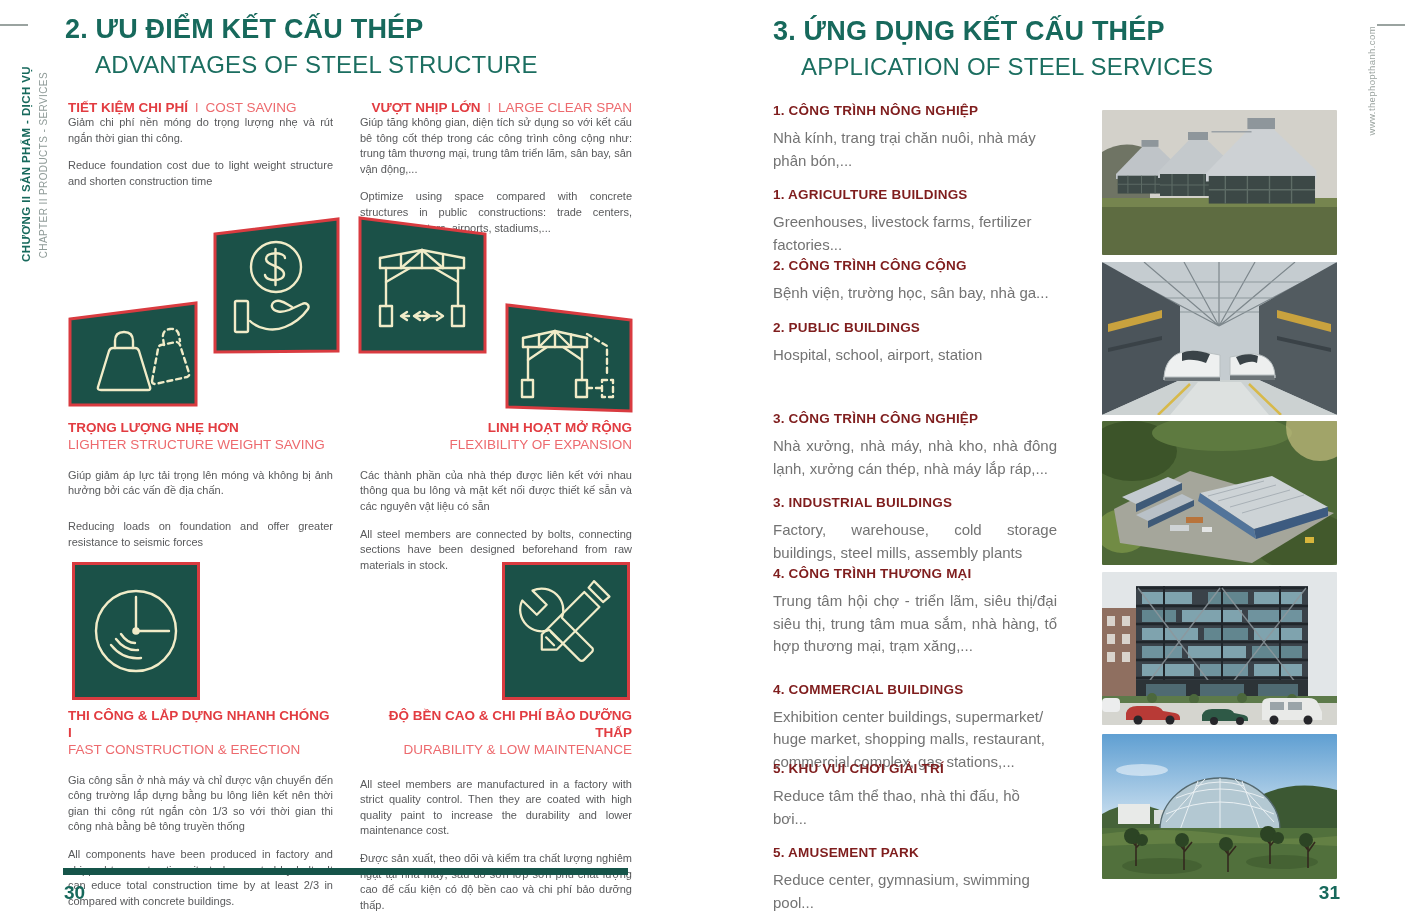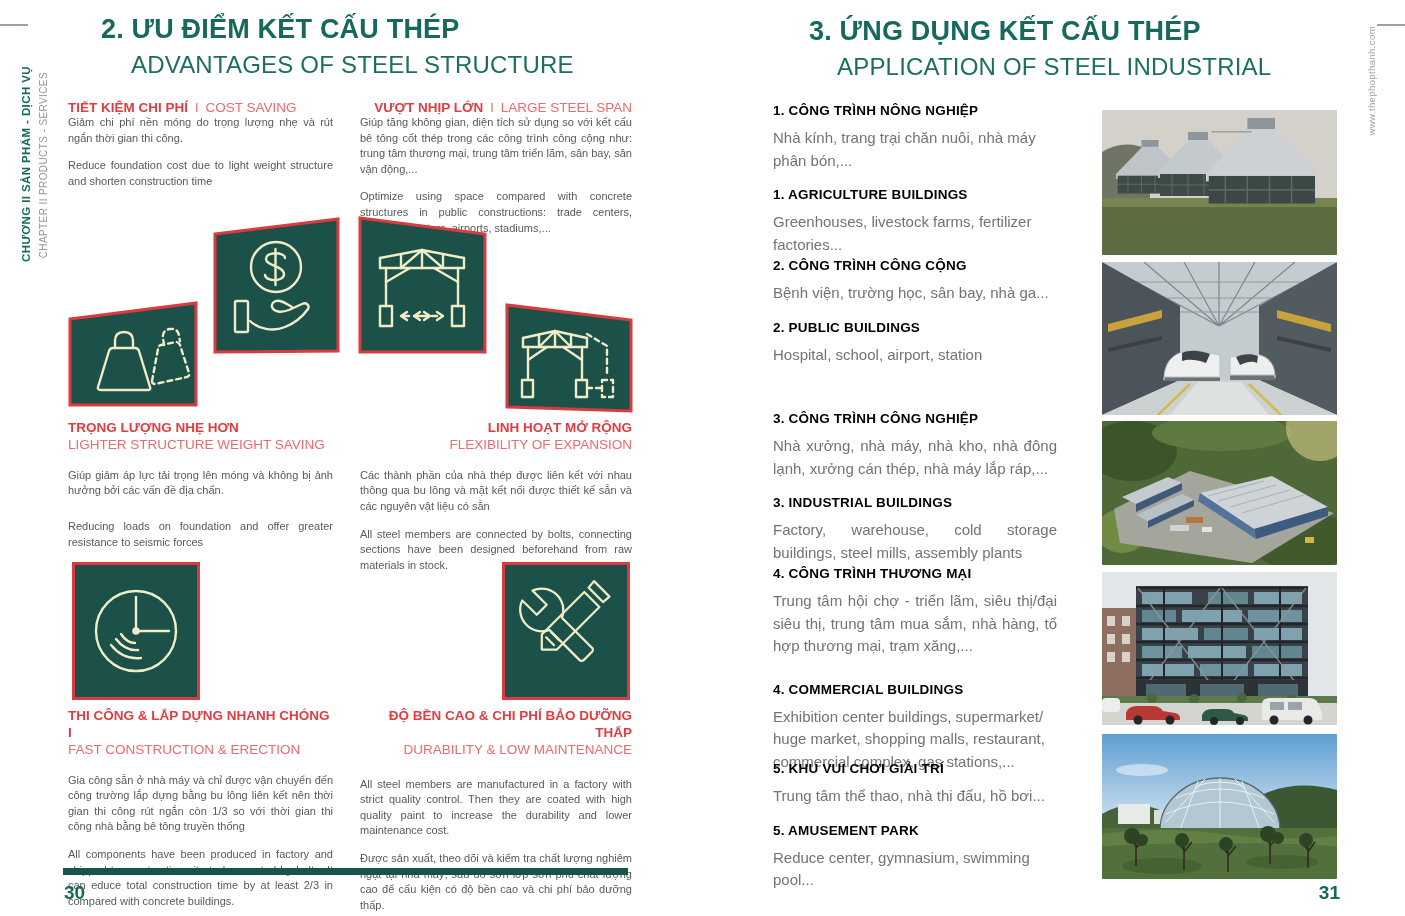--- a/index.html
+++ b/index.html
@@ -1,18 +1,18 @@
 <!DOCTYPE html>
 <html><head>
 <meta charset="utf-8">
 <style>
   html,body{margin:0;padding:0;background:#fff;}
   .canvas{position:relative;width:1405px;height:916px;background:#ffffff;overflow:hidden;
           font-family:"Liberation Sans", sans-serif;}
-  .abs{position:absolute;margin-left:36px;}
+  .abs{position:absolute;}
   
   .corner{position:absolute;top:24px;width:28px;height:2px;background:#9aa3a0;}
   
   .vtext{position:absolute;writing-mode:vertical-rl;transform:rotate(180deg);white-space:nowrap;}
   .vtext.vn{left:20px;top:66px;font-size:11.5px;font-weight:700;color:#17695c;letter-spacing:.4px;}
   .vtext.en{left:38px;top:72px;font-size:10px;color:#8f9b98;letter-spacing:.4px;}
   .vtext.web{left:1366px;top:26px;font-size:9.5px;color:#9aa39f;letter-spacing:.4px;}
   
   .t1{font-size:27px;font-weight:700;color:#17695c;letter-spacing:.2px;}
   .t2{font-size:24px;font-weight:400;color:#1b6e60;letter-spacing:.2px;}
@@ -29,21 +29,21 @@
   
   .qbox{position:absolute;overflow:visible;}
   .quad{fill:#1b5148;stroke:#d93b40;stroke-width:3;}
   .ic{stroke:#f1ecc8;stroke-width:2.4;fill:none;stroke-linecap:round;stroke-linejoin:round;}
   .ic .dash{stroke-dasharray:5 4;}
   .sqbox{position:absolute;width:122px;height:132px;background:#1b5148;border:3px solid #d93b40;}
   .bar{position:absolute;left:63px;top:868px;width:565px;height:7px;background:#155449;}
   .pnum{position:absolute;font-size:19px;font-weight:700;color:#17695c;}
   
   .ritem{position:absolute;left:773px;width:284px;}
-  .rh{font-size:13.5px;font-weight:700;color:#000000;margin:0 0 9px 0;letter-spacing:.2px;}
+  .rh{font-size:13.5px;font-weight:700;color:#7f1d1d;margin:0 0 9px 0;letter-spacing:.2px;}
   .rb{font-size:15px;color:#737373;line-height:1.5;margin:0 0 15px 0;}
   .rb.just{text-align:justify;}
   .photo{position:absolute;left:1102px;width:235px;overflow:hidden;border-radius:1px;}
   .photo svg{display:block;}
 </style>
 </head>
 <body>
 
 <div class="canvas">
 
@@ -59,21 +59,21 @@
   <div class="sec" style="left:68px;top:100px;width:265px;">
     <div class="sh">
       <span class="shv">TIẾT KIỆM CHI PHÍ</span><span class="shs">I</span><span class="she">COST SAVING</span>
     </div>
     <p class="bd">Giảm chi phí nền móng do trọng lượng nhẹ và rút ngắn thời gian thi công.</p>
     <p class="bd">Reduce foundation cost due to light weight structure and shorten construction time</p>
   </div>
 
   <div class="sec right" style="left:360px;top:100px;width:272px;">
     <div class="sh">
-      <span class="shv">VƯỢT NHỊP LỚN</span><span class="shs">I</span><span class="she">LARGE STEEL SPAN</span>
+      <span class="shv">VƯỢT NHỊP LỚN</span><span class="shs">I</span><span class="she">LARGE CLEAR SPAN</span>
     </div>
     <p class="bd">Giúp tăng không gian, diện tích sử dụng so với kết cấu bê tông cốt thép trong các công trình công cộng như:  trung tâm thương mại, trung tâm triển lãm, sân bay, sân vận động,...</p>
     <p class="bd">Optimize using space compared with concrete structures in public constructions: trade centers, exhibition centers, airports, stadiums,...</p>
   </div>
 
   <svg class="qbox" style="left:68px;top:299px;" width="130" height="110">
     <polygon class="quad" points="2,20 128,4 128,106 2,106"></polygon>
     <g class="ic">
       <g class="dash">
         <path d="M84,82 L90,50 Q90,47 93,46 L108,43 Q111,43 112,46 L121,74 Q122,77 119,78 L87,85 Q84,85 84,82 Z"></path>
@@ -199,21 +199,21 @@
   </div>
 
   <div class="bar"></div>
   <div class="pnum" style="left:64px;top:882px;">30</div>
 
   <div class="corner" style="left:1377px;"></div>
   <span class="vtext web">www.thephopthanh.com</span>
 
   <div class="abs" style="left:773px;top:16px;">
     <div class="t1">3. ỨNG DỤNG KẾT CẤU THÉP</div>
-    <div class="t2" style="margin:6px 0 0 28px;">APPLICATION OF STEEL INDUSTRIAL</div>
+    <div class="t2" style="margin:6px 0 0 28px;">APPLICATION OF STEEL SERVICES</div>
   </div>
 
   <div class="ritem" style="top:103px;">
     <p class="rh">1. CÔNG TRÌNH NÔNG NGHIỆP</p>
     <p class="rb">Nhà kính, trang trại chăn nuôi, nhà máy phân bón,...</p>
     <p class="rh">1. AGRICULTURE BUILDINGS</p>
     <p class="rb">Greenhouses, livestock farms, fertilizer factories...</p>
   </div>
 
   <div class="ritem" style="top:258px;">
@@ -232,21 +232,21 @@
 
   <div class="ritem" style="top:566px;">
     <p class="rh">4. CÔNG TRÌNH THƯƠNG MẠI</p>
     <p class="rb just">Trung tâm hội chợ - triển lãm, siêu thị/đại siêu thị, trung tâm mua sắm, nhà hàng, tổ hợp thương mại, trạm xăng,...</p>
     <p class="rh" style="margin-top:24px;">4. COMMERCIAL BUILDINGS</p>
     <p class="rb">Exhibition center buildings, supermarket/ huge market, shopping malls, restaurant, commercial complex, gas stations,...</p>
   </div>
 
   <div class="ritem" style="top:761px;">
     <p class="rh">5. KHU VUI CHƠI GIẢI TRÍ</p>
-    <p class="rb">Trung tâm thể thao, nhà thi đấu, hồ bơi...</p>
+    <p class="rb">Reduce tâm thể thao, nhà thi đấu, hồ bơi...</p>
     <p class="rh">5. AMUSEMENT PARK</p>
     <p class="rb">Reduce center, gymnasium, swimming pool...</p>
   </div>
 
   <div class="photo" style="top:110px;height:145px;">
     <svg width="235" height="145" viewBox="0 0 235 145">
       <rect width="235" height="145" fill="#d3d1ca"></rect>
       <path d="M0,42 Q22,28 48,40 L48,90 L0,90 Z" fill="#6f7464"></path>
       <rect y="88" width="235" height="57" fill="#5e6c41"></rect>
       <rect y="88" width="235" height="9" fill="#76854f"></rect>

